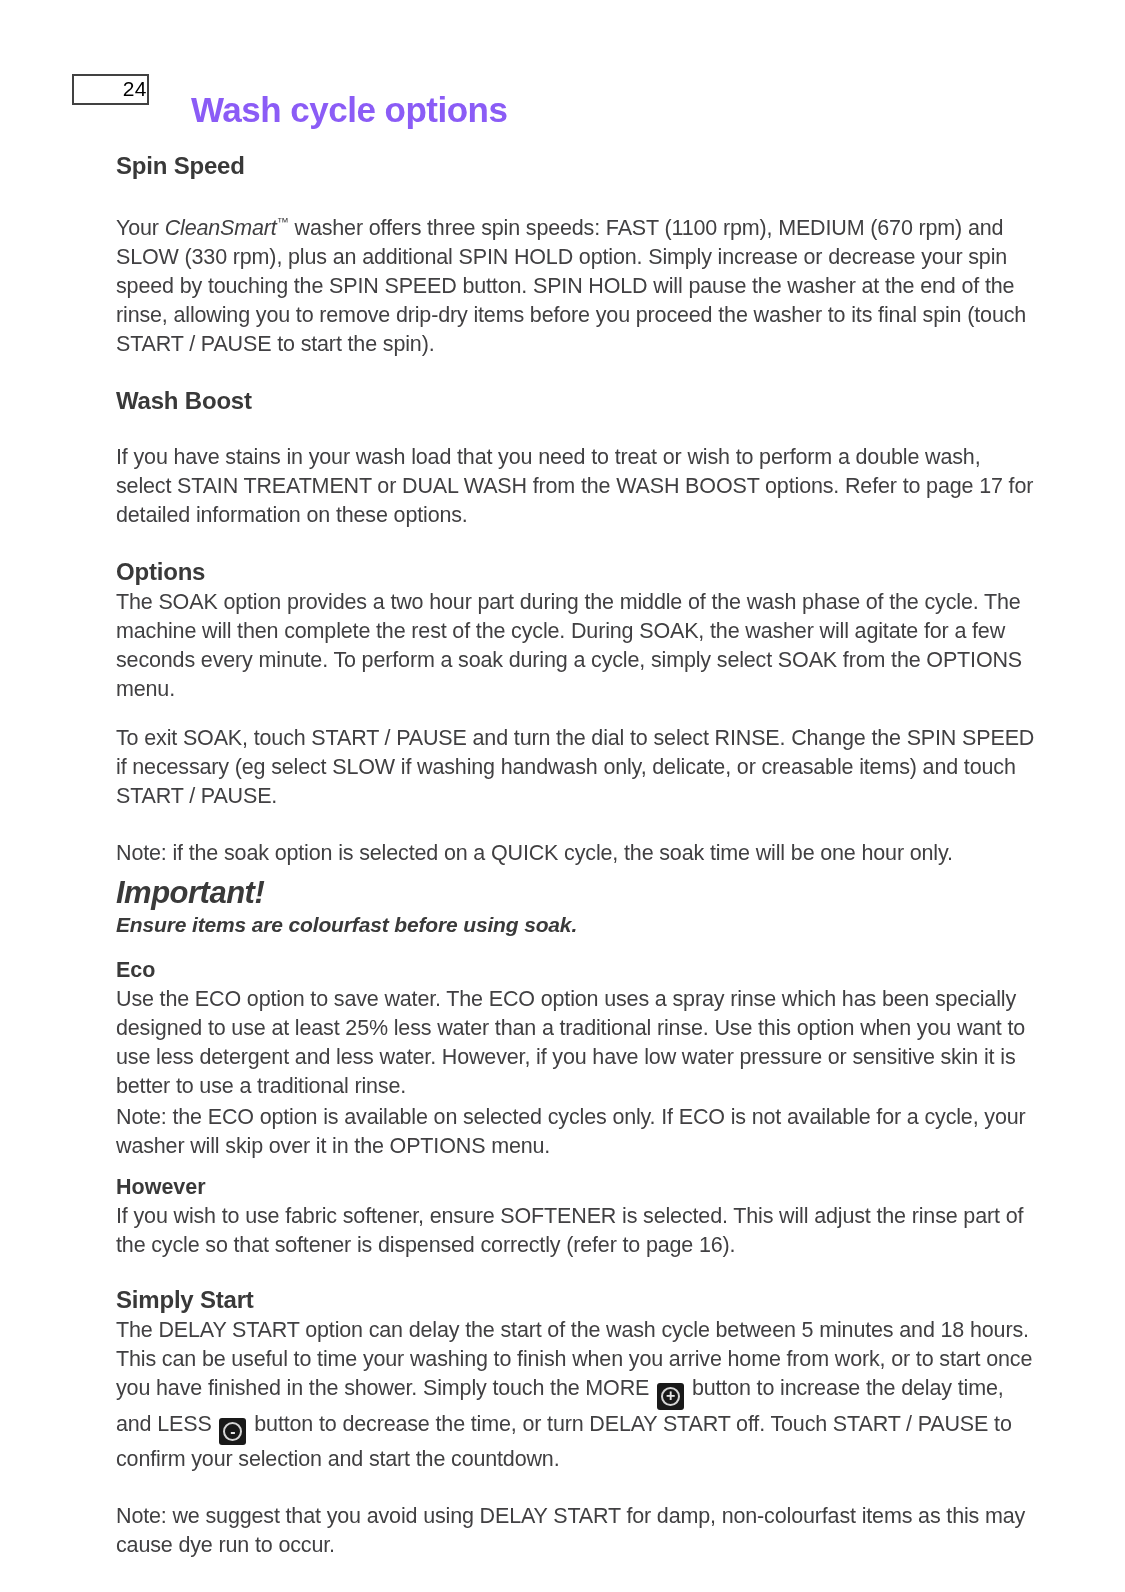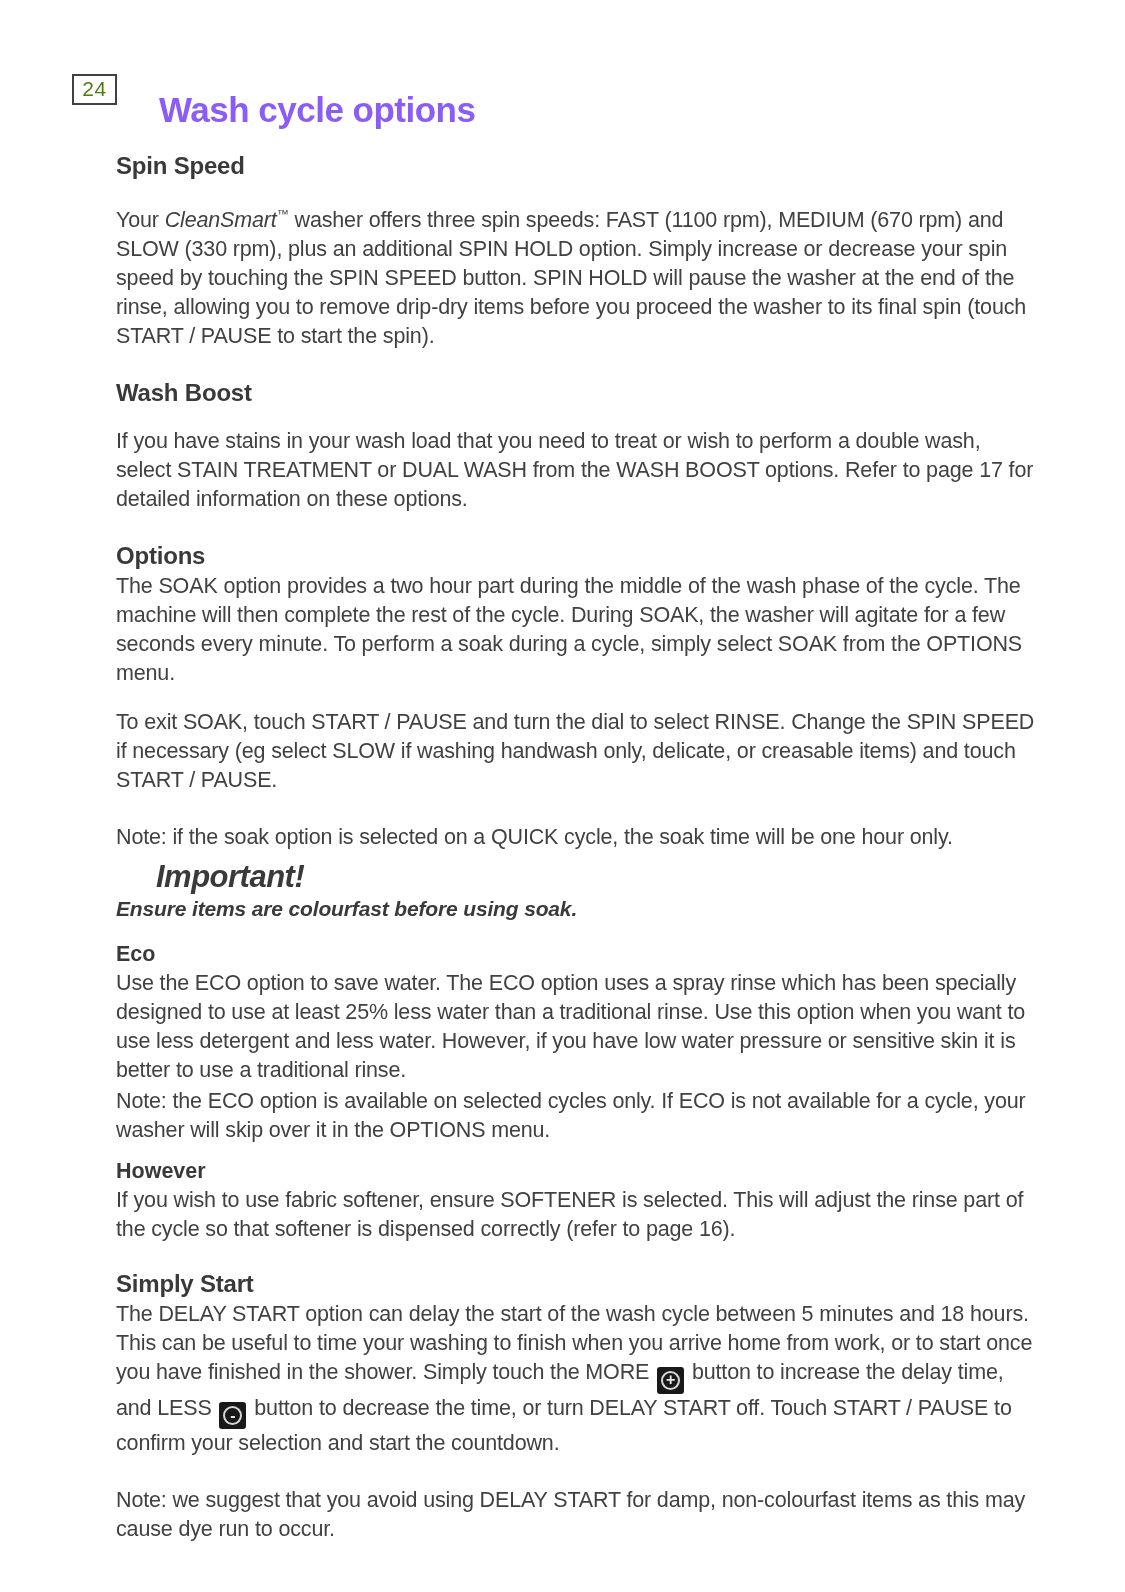--- a/index.html
+++ b/index.html
@@ -20,28 +20,28 @@
   }
   
   .header {
     position: absolute;
     top: 48px;
     left: 72px;
     display: flex;
     align-items: center;
   }
   .page-num-box {
-    width: 45px;
+    width: 77px;
     height: 31px;
     border: 2.5px solid #414141;
     display: flex;
     align-items: center;
-    justify-content: center;
+    justify-content: flex-end;
     font-size: 21px;
-    color: #4d7c0f;
+    color: #000000;
     letter-spacing: 0.5px;
   }
   .page-title {
     margin-left: 42px;
     font-size: 35px;
     font-weight: bold;
     color: #8b5cf6;
     letter-spacing: -0.5px;
     margin-top: 42px;
   }
@@ -83,34 +83,33 @@
   p {
     font-size: 21.5px;
     line-height: 29px;
     color: #414042;
     letter-spacing: -0.15px;
   }
   .brand-italic { font-style: italic; }
   .tm { font-size: 12px; vertical-align: 9px; letter-spacing: 0; }
 
   .mt-head1 { margin-top: 12px; }      
-  .mt-para  { margin-top: 20px; }
+  .mt-para  { margin-top: 28px; }
   .mt-sect  { margin-top: 28px; }
   .mt-sub   { margin-top: 14px; }
   .mt-none  { margin-top: 2px; }
   .mt-exit  { margin-top: 20px; }
 
   .important-head {
     margin-top: 7px;
     font-size: 31px;
     font-weight: bold;
     font-style: italic;
     color: #3a3a3a;
     letter-spacing: -0.5px;
-    margin-left: 40px;
   }
   .important-body {
     font-size: 21px;
     font-weight: bold;
     font-style: italic;
     line-height: 27px;
     color: #3a3a3a;
   }
   .mt-eco { margin-top: 20px; }
   .mt-delay-head { margin-top: 26px; }

